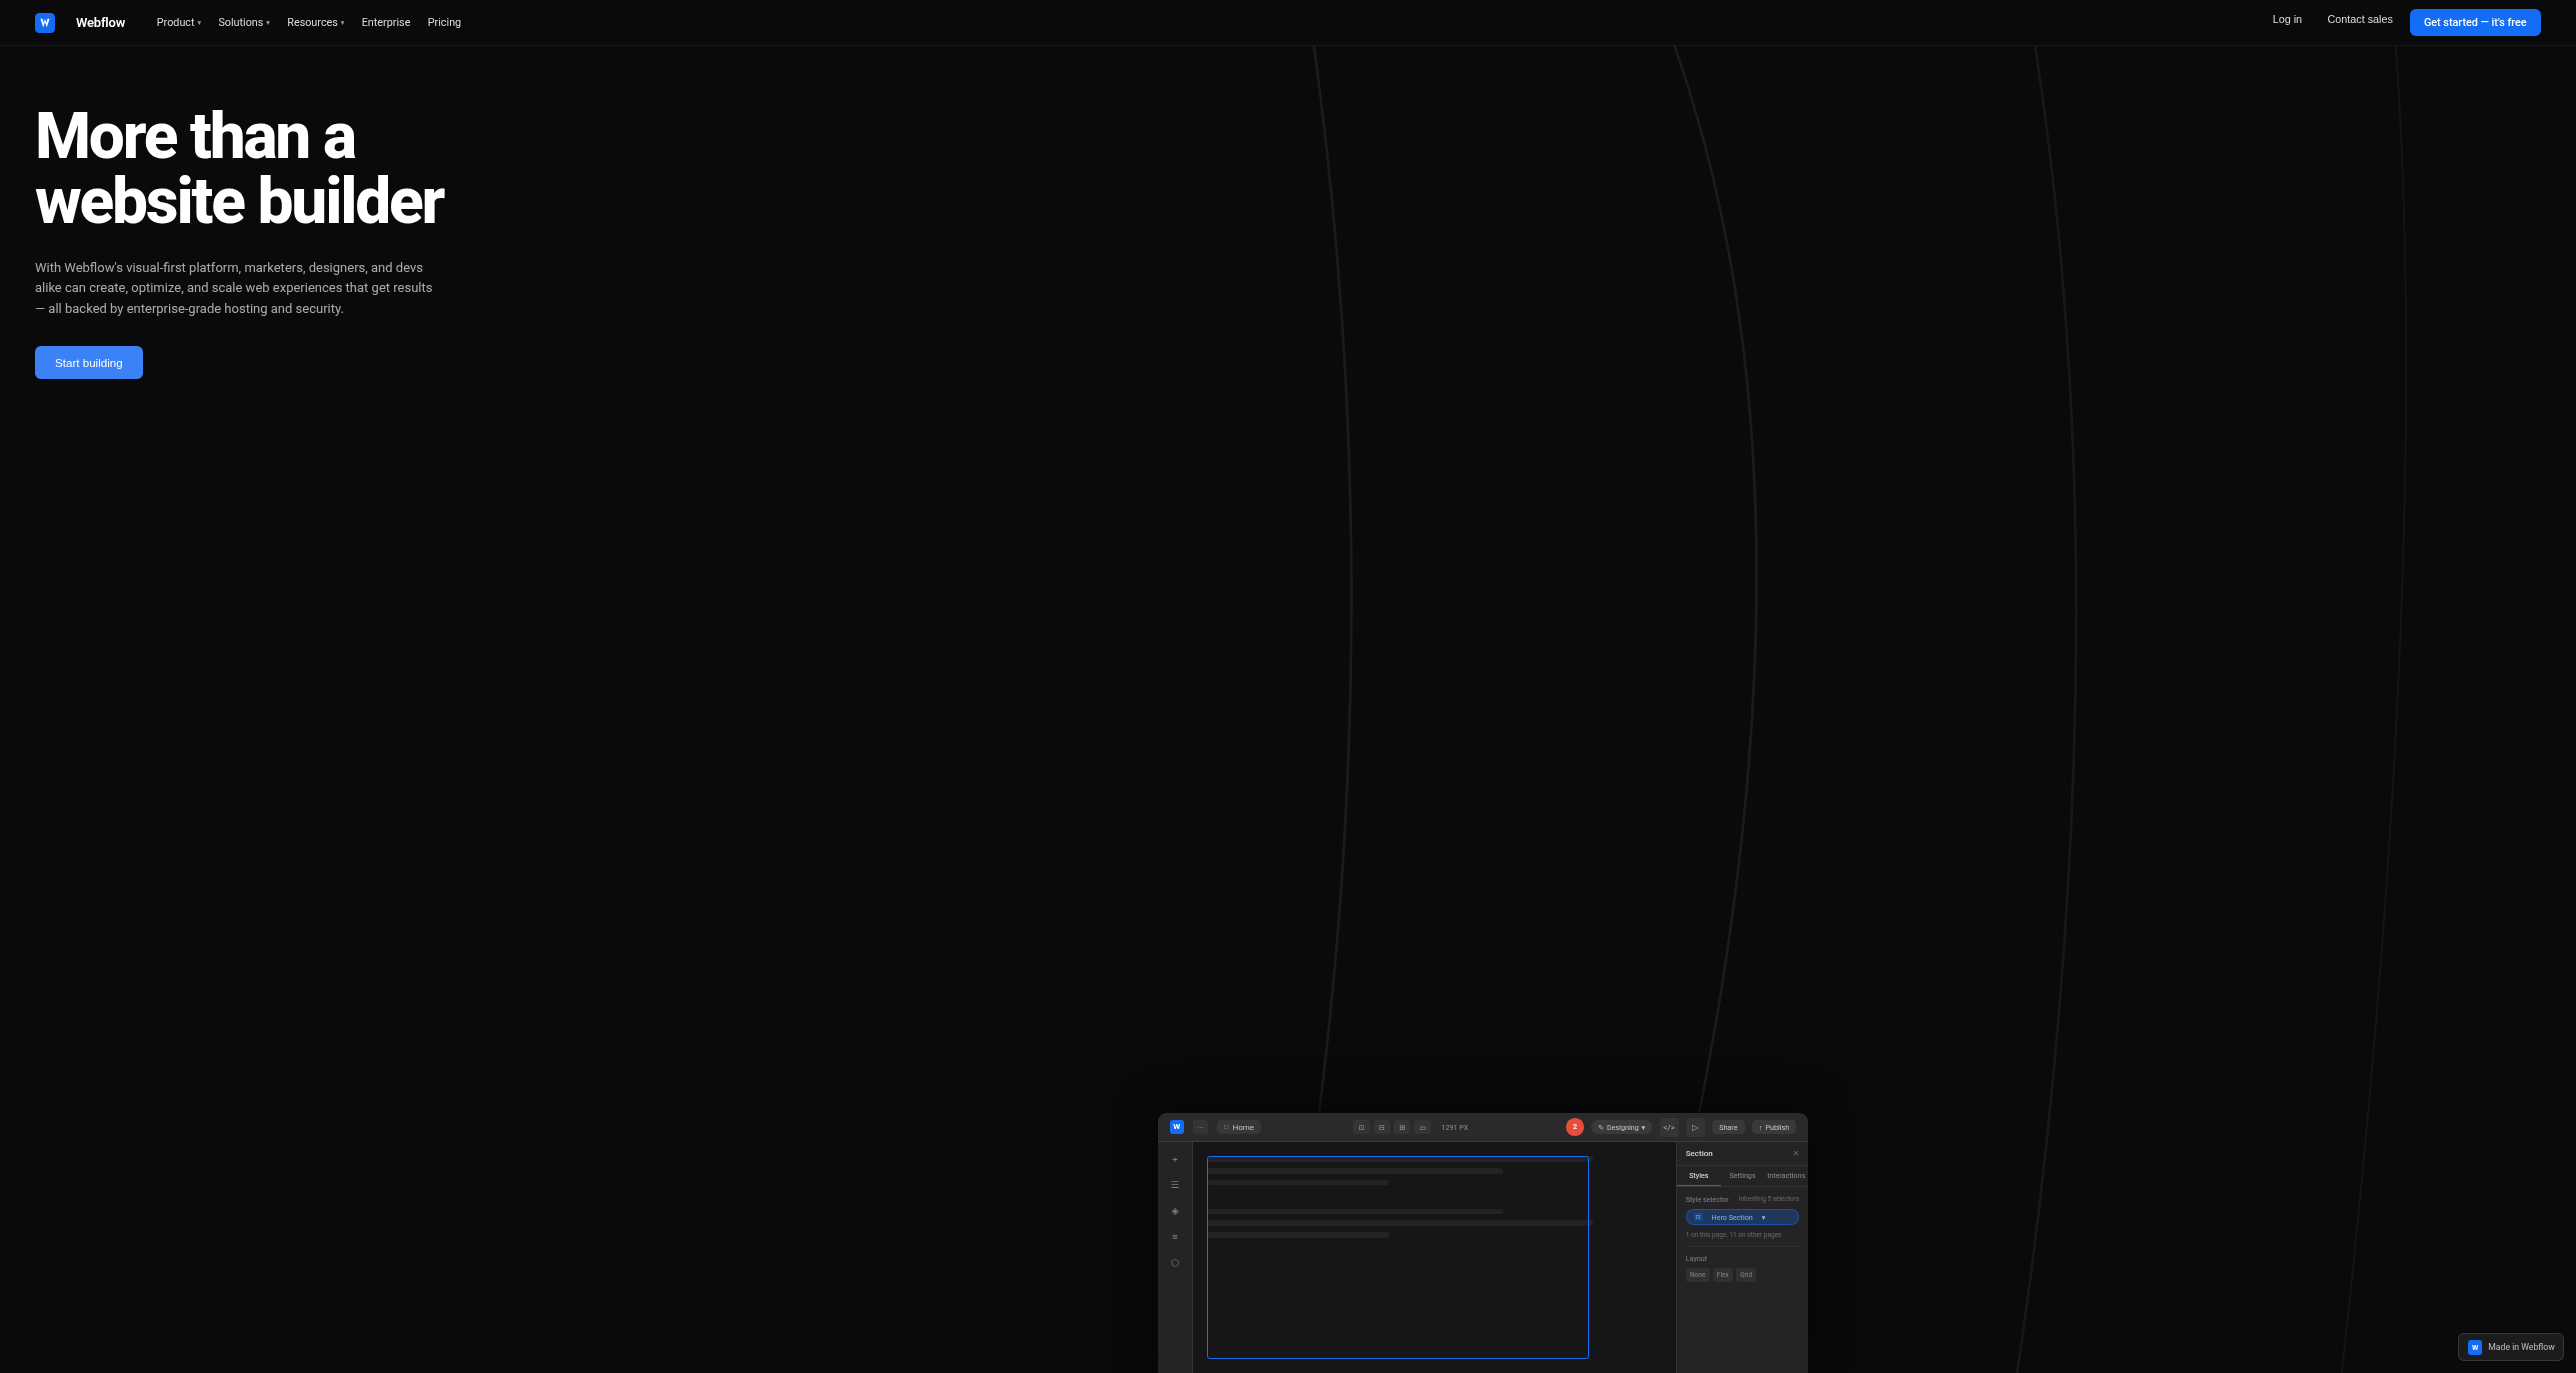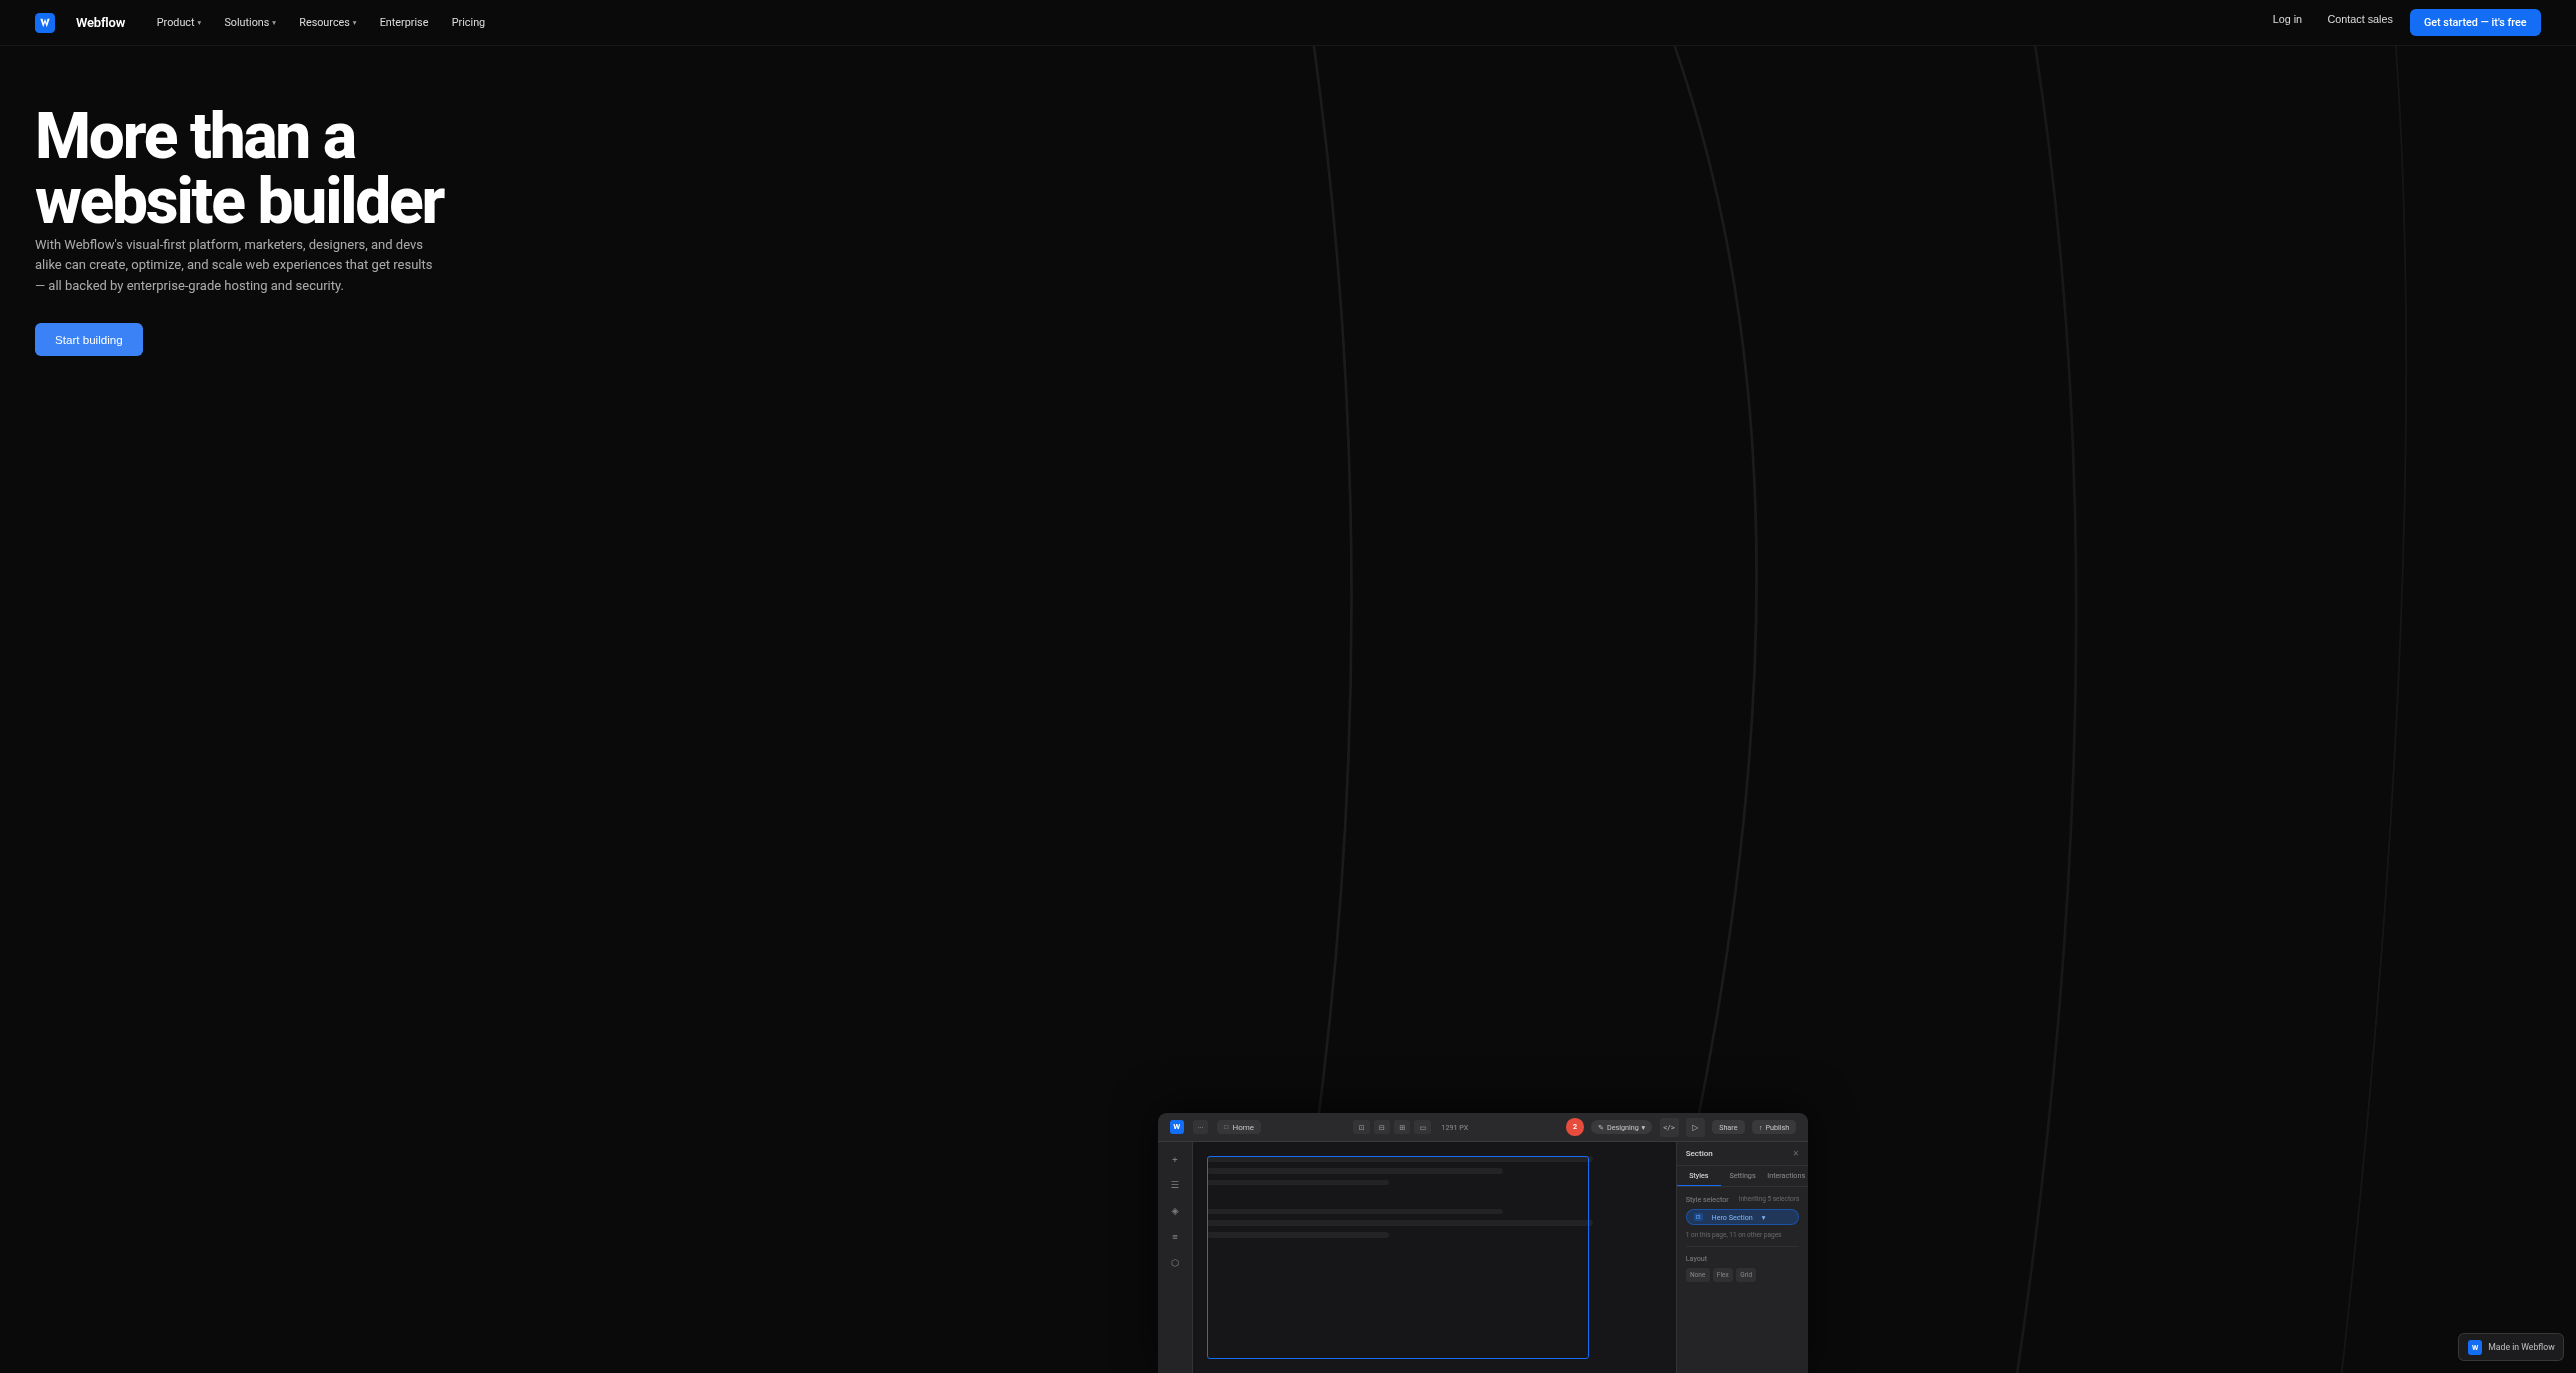--- a/index.html
+++ b/index.html
@@ -51,21 +51,21 @@
     .logo-text {
       color: #fff;
       font-size: 13px;
       font-weight: 600;
       letter-spacing: -0.2px;
     }
 
     .nav-links {
       display: flex;
       align-items: center;
-      gap: 6px;
+      gap: 0;
     }
 
     .nav-link {
       display: flex;
       align-items: center;
       gap: 2.9px;
       color: rgba(255,255,255,0.85);
       text-decoration: none;
       font-size: 10.8px;
       padding: 4.3px 8.7px;
@@ -125,20 +125,21 @@
       position: relative;
       z-index: 2;
     }
 
     .hero-title {
       font-size: 64px;
       font-weight: 800;
       line-height: 1.02;
       letter-spacing: -2.2px;
       color: #fff;
+      margin-bottom: 23px;
     }
 
     .hero-subtitle {
       font-size: 13px;
       line-height: 1.6;
       color: rgba(255,255,255,0.65);
       max-width: 404px;
       margin-bottom: 26px;
     }
 

